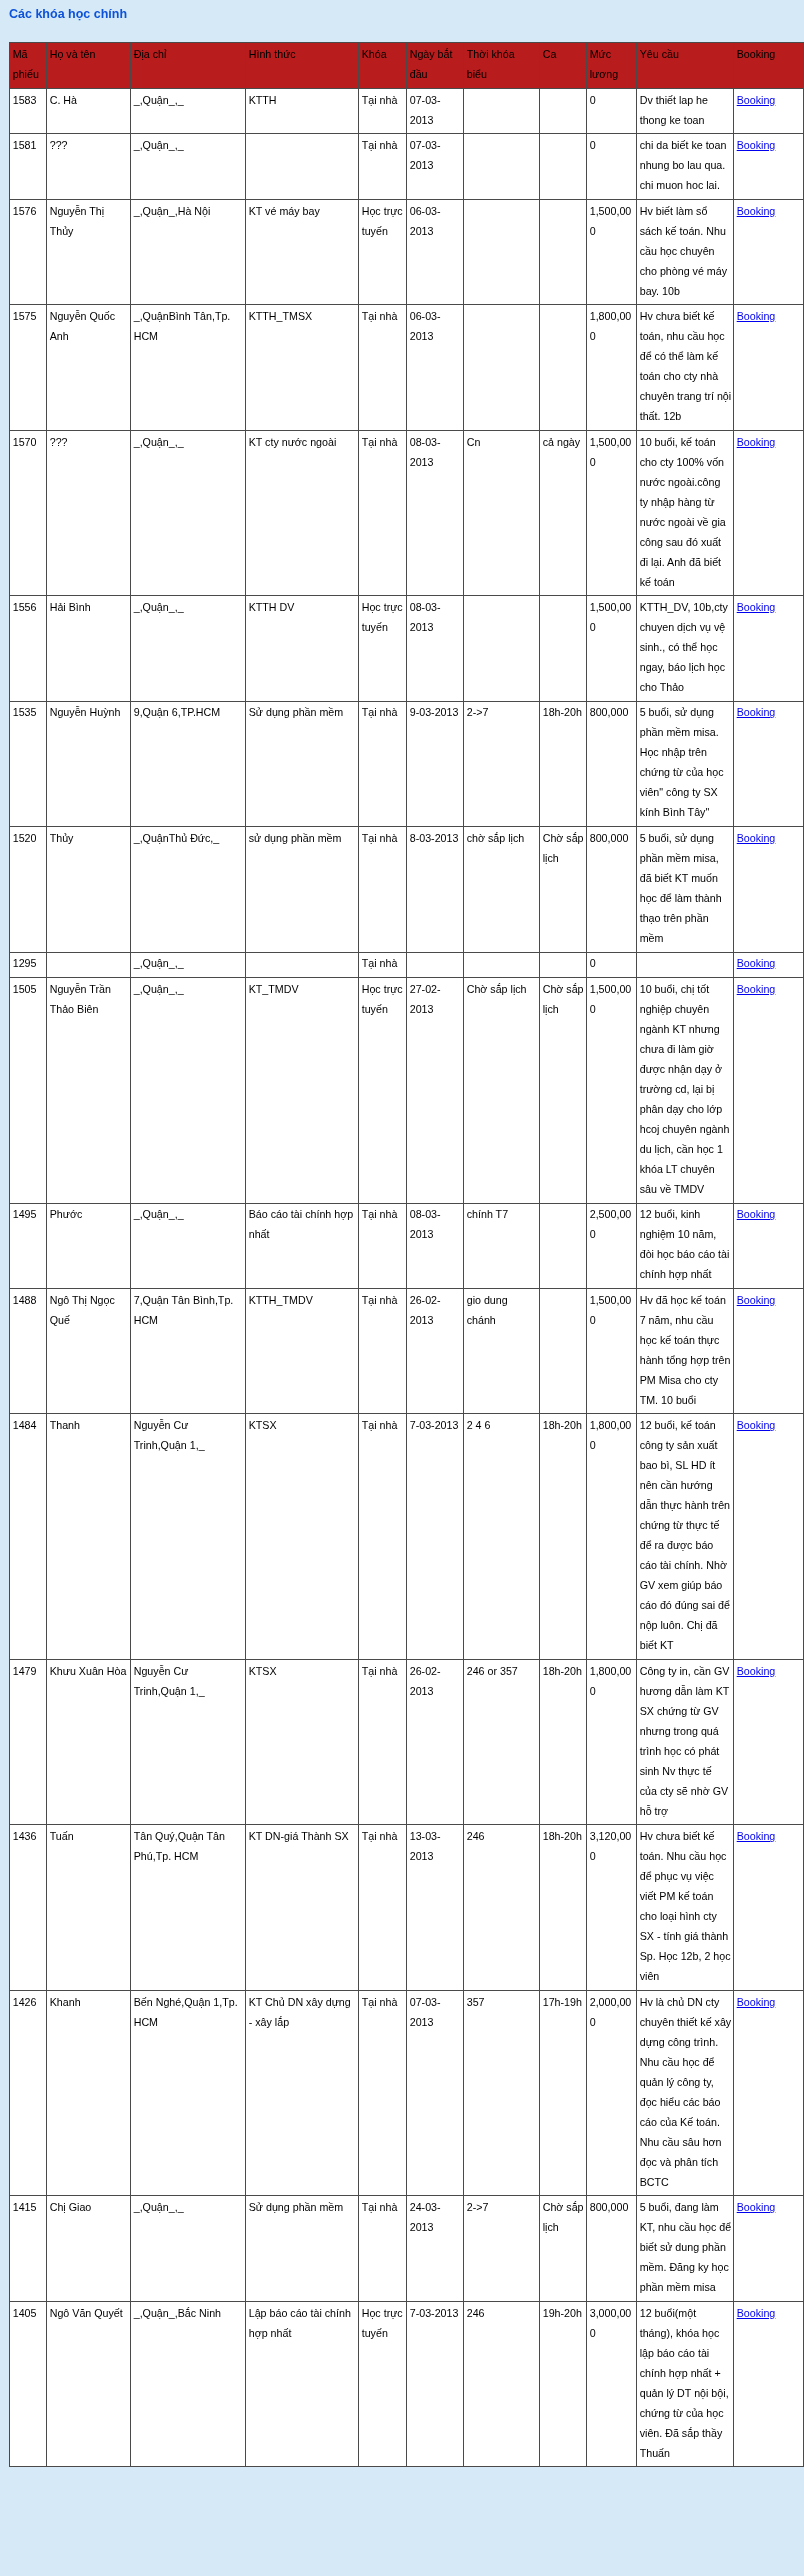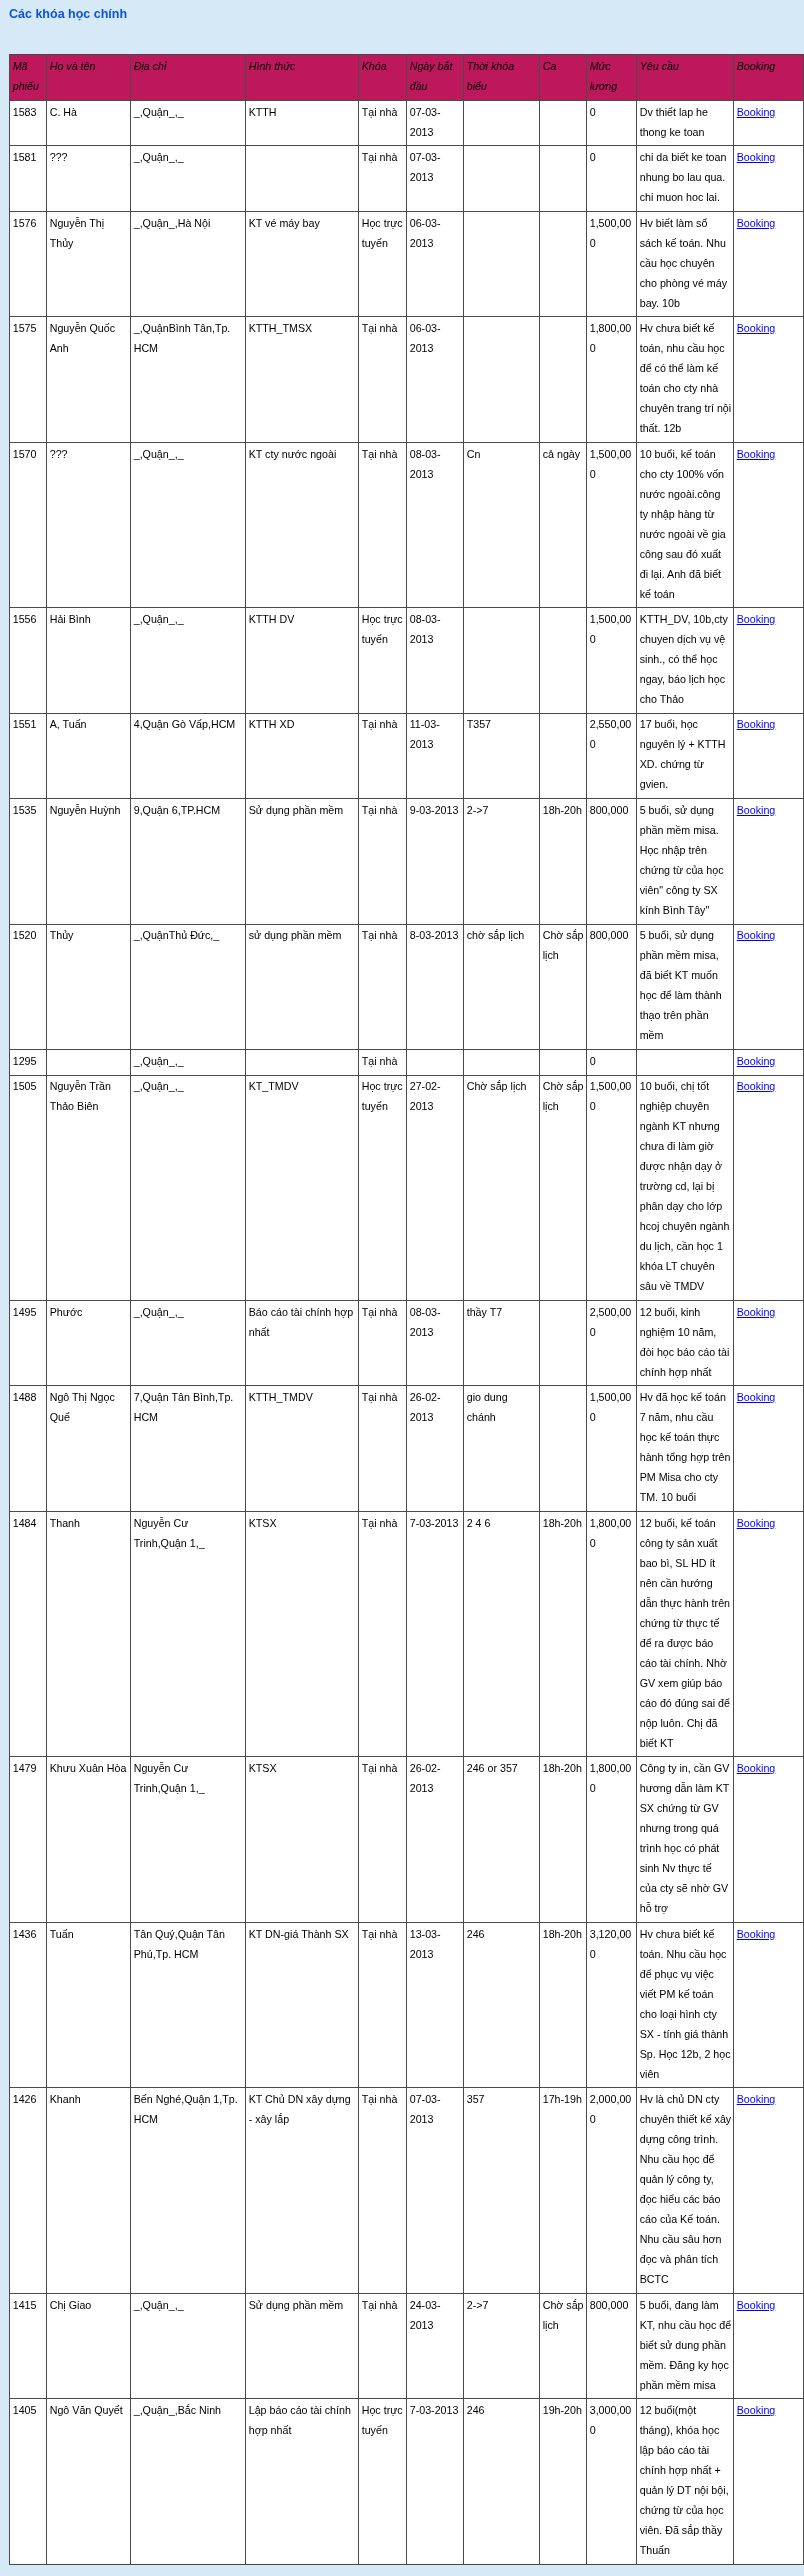--- a/index.html
+++ b/index.html
@@ -14,41 +14,40 @@
   .page {
     width: 804px;
     min-height: 2576px;
     position: relative;
     padding: 7.2px 0 0 9px;
   }
   .page-title {
     color: #0d52db;
     font-size: 12.5px;
     font-weight: bold;
-    margin: 0 0 33px 0;
+    margin: 0 0 21px 0;
   }
   table.courses {
     border-collapse: collapse;
     table-layout: fixed;
     width: 794px;
     background: #ffffff;
   }
   table.courses th, table.courses td {
     border: 0.9px solid #4a4a4a;
     vertical-align: top;
     text-align: left;
     padding: 0.9px 1.8px 3.6px 2.7px;
     line-height: 20px;
     font-weight: normal;
     overflow: hidden;
     word-wrap: break-word;
   }
   table.courses th {
-    background: #be185d;
-    font-style: italic;
+    background: #b91c1c;
   }
   a.booking-link {
     color: #0000ee;
     text-decoration: underline;
   }
 </style>
 </head>
 <body>
 
 <div class="page">
@@ -157,33 +156,20 @@
           <td>KTTH DV</td>
           <td>Học trực tuyến</td>
           <td>08-03-2013</td>
           <td></td>
           <td></td>
           <td>1,500,000</td>
           <td>KTTH_DV, 10b,cty chuyen dịch vụ vệ sinh., có thể học ngay, báo lịch học cho Thảo</td>
           <td><a href="#" class="booking-link">Booking</a></td>
         </tr>
         <tr>
-          <td>1551</td>
-          <td>A, Tuấn</td>
-          <td>4,Quận Gò Vấp,HCM</td>
-          <td>KTTH XD</td>
-          <td>Tại nhà</td>
-          <td>11-03-2013</td>
-          <td>T357</td>
-          <td></td>
-          <td>2,550,000</td>
-          <td>17 buổi, học nguyên lý + KTTH XD. chứng từ gvien.</td>
-          <td><a href="#" class="booking-link">Booking</a></td>
-        </tr>
-        <tr>
           <td>1535</td>
           <td>Nguyễn Huỳnh</td>
           <td>9,Quận 6,TP.HCM</td>
           <td>Sử dụng phần mềm</td>
           <td>Tại nhà</td>
           <td>9-03-2013</td>
           <td>2-&gt;7</td>
           <td>18h-20h</td>
           <td>800,000</td>
           <td>5 buổi, sử dụng phần mềm misa. Học nhập trên chứng từ của học viên" công ty SX kính Bình Tây"</td>
@@ -228,21 +214,21 @@
           <td>10 buổi, chị tốt nghiệp chuyên ngành KT nhưng chưa đi làm giờ được nhận dạy ở trường cd, lại bị phân dạy cho lớp hcoj chuyên ngành du lịch, cần học 1 khóa LT chuyên sâu về TMDV</td>
           <td><a href="#" class="booking-link">Booking</a></td>
         </tr>
         <tr>
           <td>1495</td>
           <td>Phước</td>
           <td>_,Quận_,_</td>
           <td>Báo cáo tài chính hợp nhất</td>
           <td>Tại nhà</td>
           <td>08-03-2013</td>
-          <td>thầy T7</td>
+          <td>chính T7</td>
           <td></td>
           <td>2,500,000</td>
           <td>12 buổi, kinh nghiệm 10 năm, đòi học báo cáo tài chính hợp nhất</td>
           <td><a href="#" class="booking-link">Booking</a></td>
         </tr>
         <tr>
           <td>1488</td>
           <td>Ngô Thị Ngọc Quế</td>
           <td>7,Quận Tân Bình,Tp. HCM</td>
           <td>KTTH_TMDV</td>

